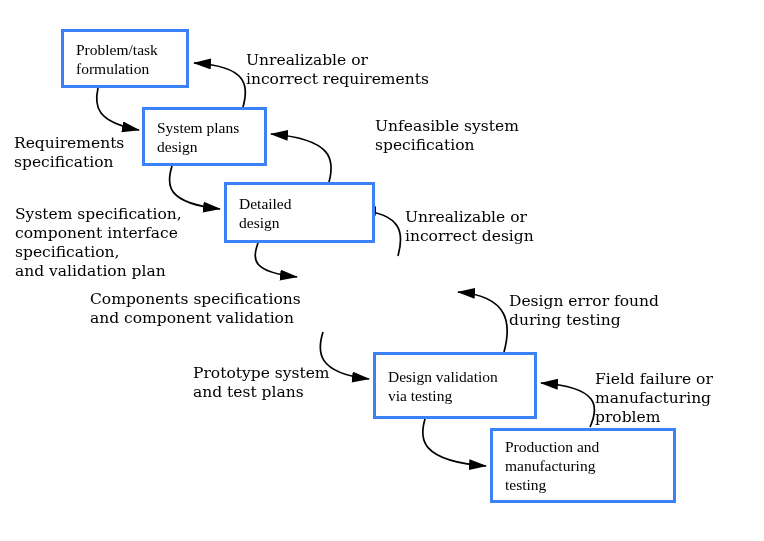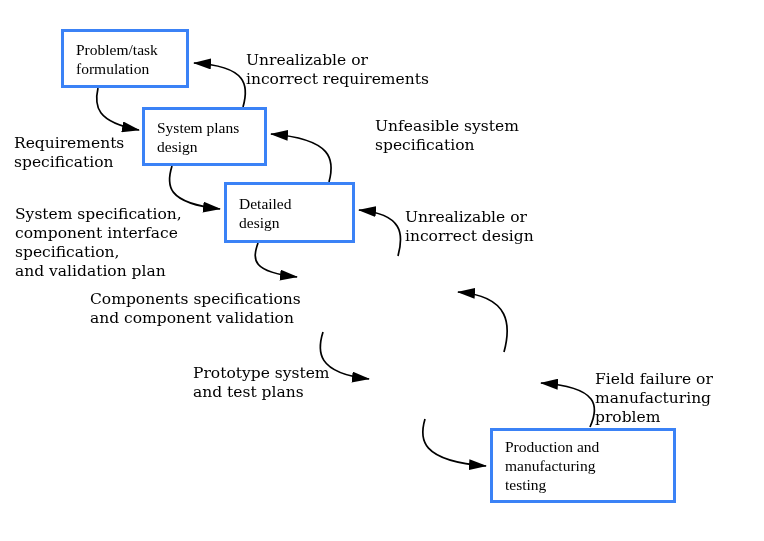--- a/index.html
+++ b/index.html
@@ -77,26 +77,30 @@
   <div class="stage-box" style="left:61px;  top:29px;  width:128px; height:59px;">
     <span class="box-label">Problem/task
 formulation</span>
   </div>
 
   <div class="stage-box" style="left:142px; top:107px; width:125px; height:59px;">
     <span class="box-label">System plans
 design</span>
   </div>
 
-  <div class="stage-box" style="left:224px; top:182px; width:131px; height:61px;">
+  <div class="stage-box" style="left:224px; top:182px; width:151px; height:61px;">
     <span class="box-label">Detailed
 design</span>
   </div>
 
 
+  <div class="stage-box" style="left:373px; top:352px; width:164px; height:67px;">
+    <span class="box-label">Design validation
+via testing</span>
+  </div>
 
   <div class="stage-box" style="left:490px; top:428px; width:186px; height:75px;">
     <span class="box-label">Production and
 manufacturing
 testing</span>
   </div>
 
   <div class="annotation" style="left:14px;  top:134px;">Requirements
 specification</div>
 
@@ -114,18 +118,20 @@
 
   <div class="annotation" style="left:246px; top:51px;">Unrealizable or
 incorrect requirements</div>
 
   <div class="annotation" style="left:327px; top:117px;margin-left:48px;">Unfeasible system
 specification</div>
 
   <div class="annotation" style="left:405px; top:208px;">Unrealizable or
 incorrect design</div>
 
+  <div class="annotation" style="left:509px; top:292px;">Design error found
+during testing</div>
 
   <div class="annotation" style="left:595px; top:370px;">Field failure or
 manufacturing
 problem</div>
 
 </div>
 
 </body></html>

